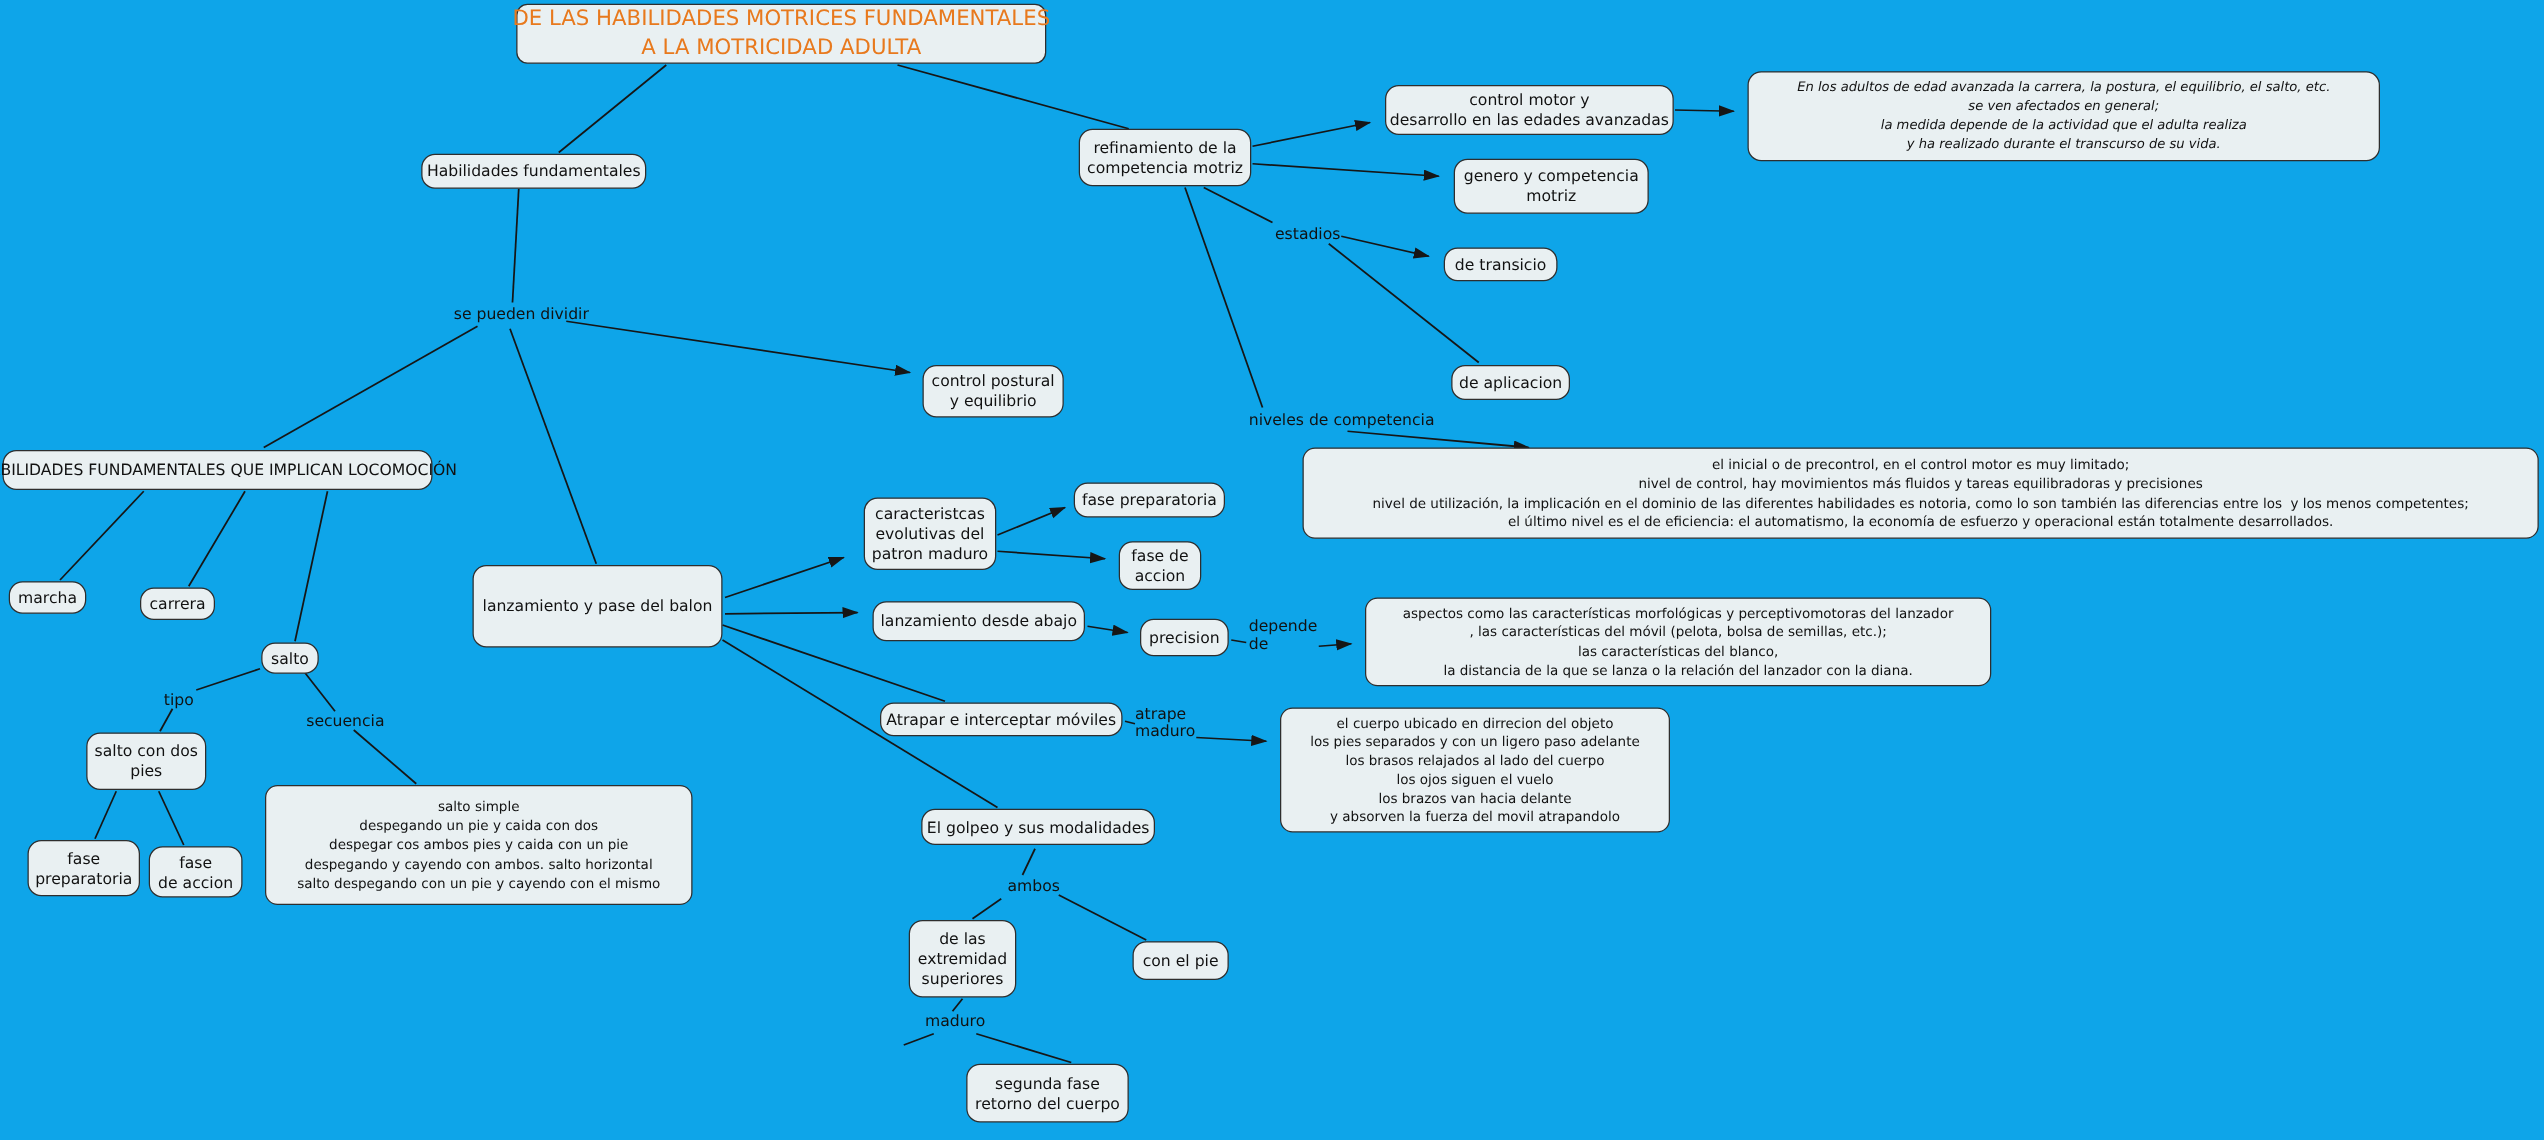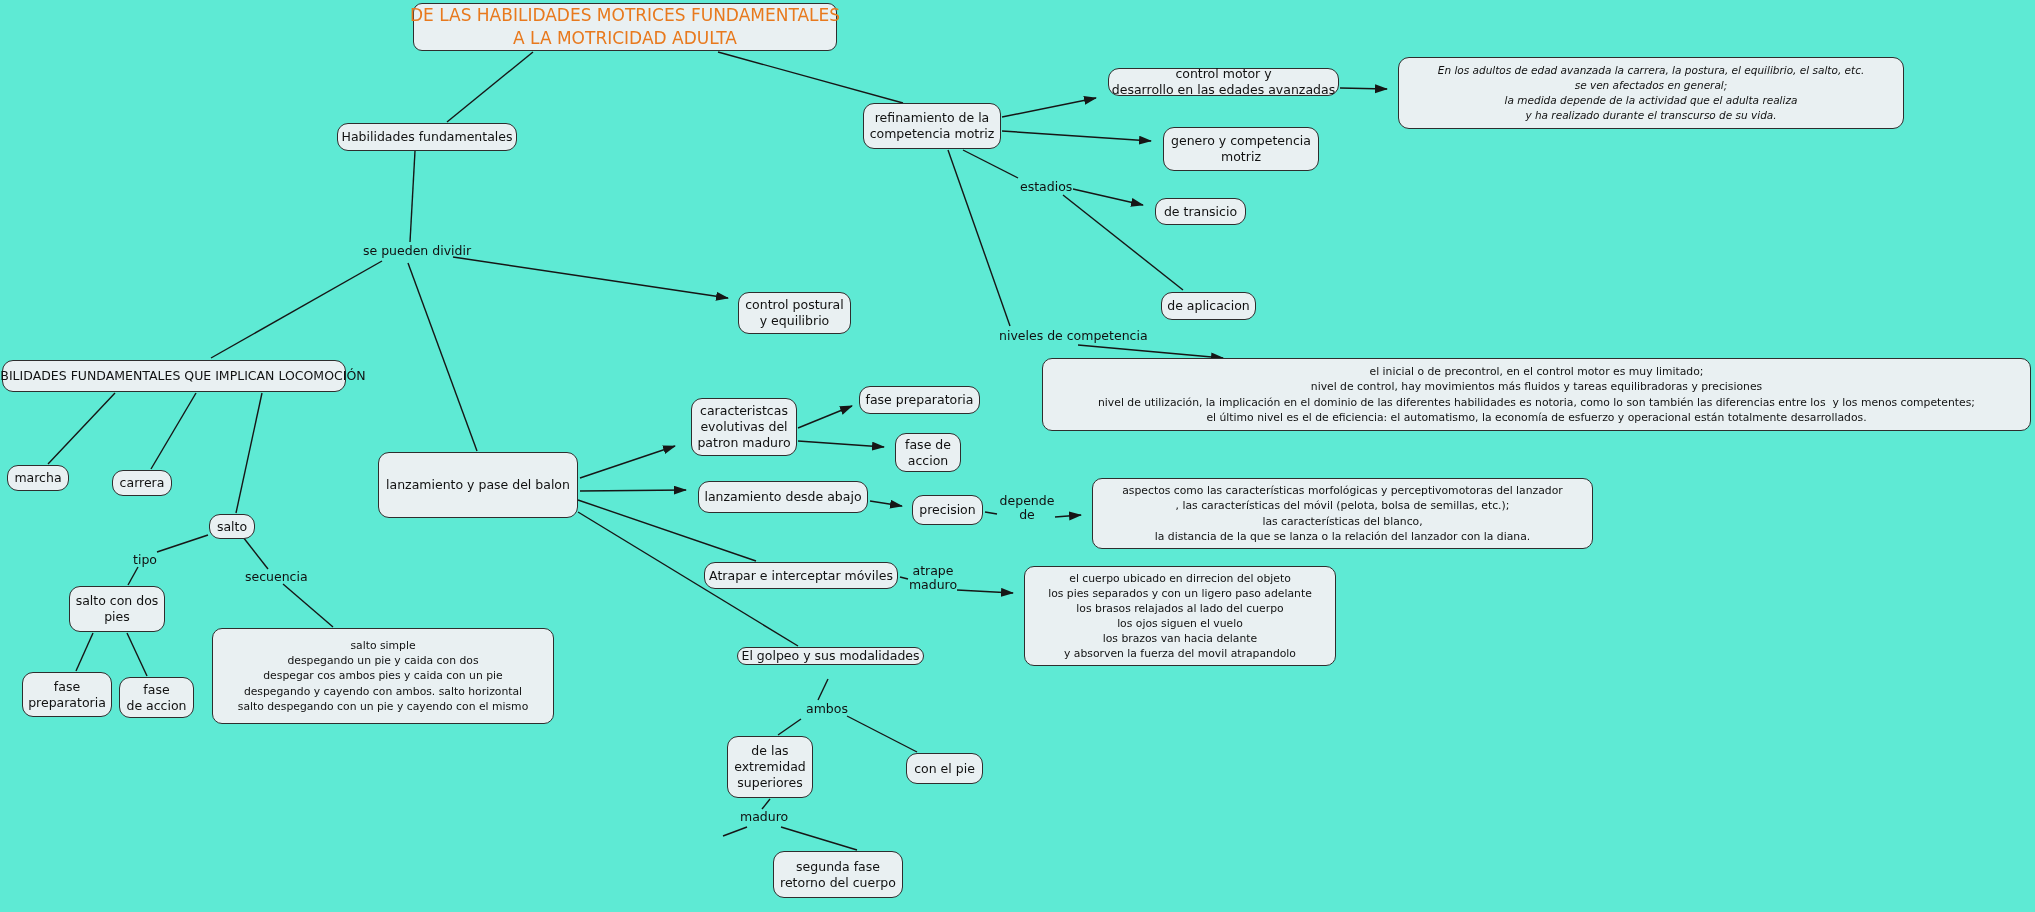--- a/index.html
+++ b/index.html
@@ -1,19 +1,19 @@
 <!DOCTYPE html>
 <html><head>
 <meta charset="utf-8">
 <style>
   html,body{margin:0;padding:0;background:#ffffff;}
   #canvas{
     position:relative;
     width:2035px;height:912px;
-    background:#5eead4;
+    background:#0ea5e9;
     font-family:"DejaVu Sans","Liberation Sans",sans-serif;
     overflow:hidden;
   }
   #wires{position:absolute;left:0;top:0;width:2035px;height:912px;}
   .node{
     position:absolute;
     box-sizing:border-box;
     background:#e9f0f2;
     border:1.5px solid #2e2e2e;
     border-radius:11px;
@@ -29,21 +29,20 @@
   .node.title{
     font-size:17px;line-height:1.35;
     color:#e8791d;
     border-radius:9px;
   }
   .lbl{
     position:absolute;
     font-size:12.5px;line-height:1.15;
     color:#111111;
     white-space:pre;
-    text-align:center;
     background:transparent;
   }
 </style>
 </head>
 <body>
 
 <div id="canvas">
 
   <svg id="wires" viewBox="0 0 2035 912" xmlns="http://www.w3.org/2000/svg">
     <defs>
@@ -95,21 +94,21 @@
       <line marker-end="url(#arrow)" x1="798" y1="428" x2="852" y2="406"></line>
       <line marker-end="url(#arrow)" x1="798" y1="441" x2="884" y2="447"></line>
     </g>
   </svg>
 
   <div class="node title" style="left:413px;top:3px;width:424px;height:48px">DE LAS HABILIDADES MOTRICES FUNDAMENTALES
 A LA MOTRICIDAD ADULTA</div>
   <div class="node" style="left:337px;top:123px;width:180px;height:28px">Habilidades fundamentales</div>
   <div class="node" style="left:863px;top:103px;width:138px;height:46px">refinamiento de la
 competencia motriz</div>
-  <div class="node" style="left:1108px;top:68px;width:231px;height:28px">control motor y
+  <div class="node" style="left:1108px;top:68px;width:231px;height:40px">control motor y
 desarrollo en las edades avanzadas</div>
   <div class="node" style="left:1163px;top:127px;width:156px;height:44px">genero y competencia
 motriz</div>
   <div class="node xs" style="left:1398px;top:57px;width:506px;height:72px">En los adultos de edad avanzada la carrera, la postura, el equilibrio, el salto, etc.
 se ven afectados en general;
 la medida depende de la actividad que el adulta realiza
 y ha realizado durante el transcurso de su vida.</div>
   <div class="node" style="left:1155px;top:198px;width:91px;height:27px">de transicio</div>
   <div class="node" style="left:1161px;top:292px;width:95px;height:28px">de aplicacion</div>
   <div class="node sm" style="left:1042px;top:358px;width:989px;height:73px">el inicial o de precontrol, en el control motor es muy limitado;
@@ -146,21 +145,21 @@
 , las características del móvil (pelota, bolsa de semillas, etc.);
 las características del blanco,
 la distancia de la que se lanza o la relación del lanzador con la diana.</div>
   <div class="node" style="left:704px;top:562px;width:194px;height:27px">Atrapar e interceptar móviles</div>
   <div class="node sm" style="left:1024px;top:566px;width:312px;height:100px">el cuerpo ubicado en dirrecion del objeto
 los pies separados y con un ligero paso adelante
 los brasos relajados al lado del cuerpo
 los ojos siguen el vuelo
 los brazos van hacia delante
 y absorven la fuerza del movil atrapandolo</div>
-  <div class="node" style="left:737px;top:647px;width:187px;height:18px">El golpeo y sus modalidades</div>
+  <div class="node" style="left:737px;top:647px;width:187px;height:29px">El golpeo y sus modalidades</div>
   <div class="node" style="left:727px;top:736px;width:86px;height:62px">de las
 extremidad
 superiores</div>
   <div class="node" style="left:906px;top:753px;width:77px;height:31px">con el pie</div>
   <div class="node" style="left:773px;top:851px;width:130px;height:47px">segunda fase
 retorno del cuerpo</div>
 
   <div class="lbl" style="left:363px;top:244px;width:92px">se pueden dividir</div>
   <div class="lbl" style="left:1020px;top:180px;width:52px">estadios</div>
   <div class="lbl" style="left:999px;top:329px;width:142px">niveles de competencia</div>

